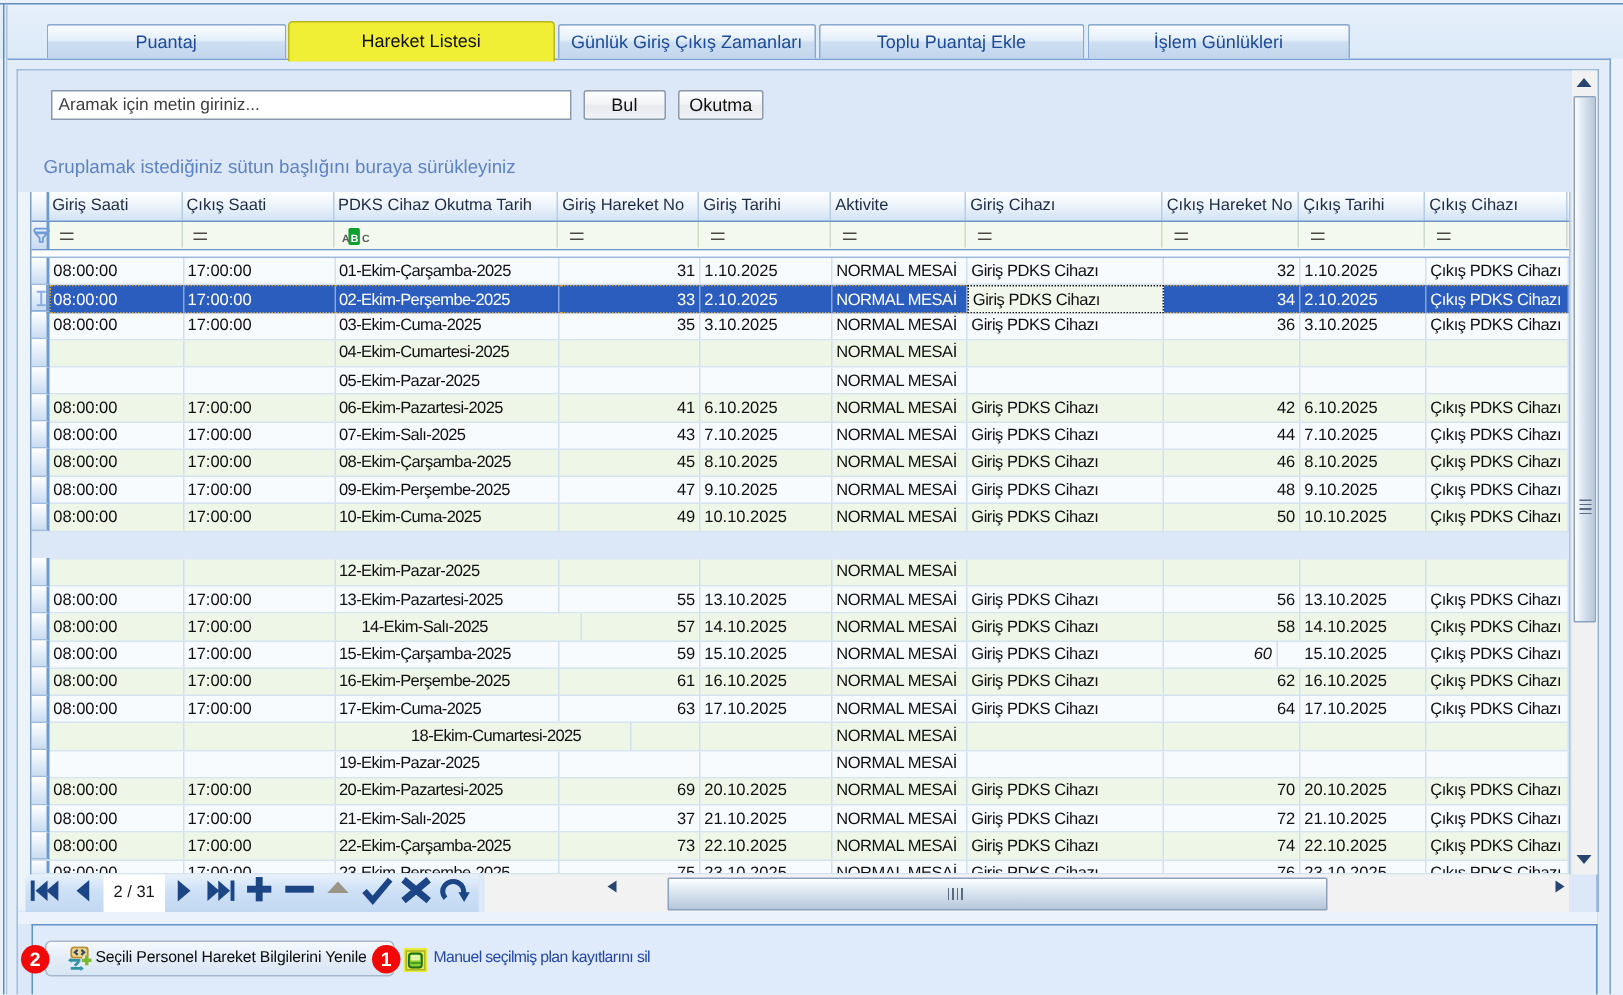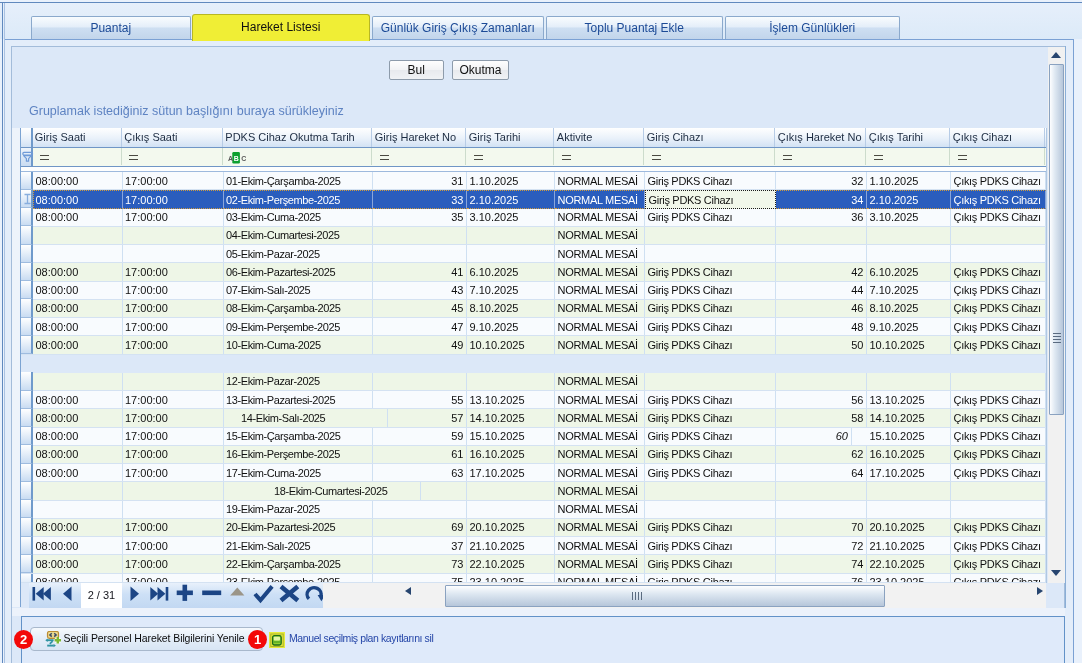--- a/index.html
+++ b/index.html
@@ -47,20 +47,22 @@
 <div class="abs" style="left:4.5px;top:38.5px;width:1069.5px;height:624.5px;background:#e3edfa;
   border-top:1px solid #7ba1d4;border-right:1px solid #7ba1d4;z-index:2;"></div>
 <div class="tabsel" style="left:192px;width:177.5px;">Hareket Listesi</div>
 
 <div class="abs" style="left:10.5px;top:46px;width:1054px;height:617px;background:#dce8f8;
   border:1px solid #a3bcda;border-bottom:none;z-index:2;"></div>
 
 <div class="abs" style="z-index:4;left:0;top:0;width:1082px;height:663px;">
 <div class="abs" style="left:11.5px;top:128px;width:8.5px;height:479px;background:#edf3fb;"></div>
 
+<div class="abs" style="left:34px;top:59.5px;width:347px;height:20px;background:#fff;
+  border:1px solid #8899aa;color:#3f3f3f;font-size:11.5px;line-height:18px;padding-left:4px;">Aramak için metin giriniz...</div>
 <div class="abs" style="left:388.5px;top:59.5px;width:55.5px;height:20px;border:1px solid #8d9bab;border-radius:2px;
   background:linear-gradient(#fefefe,#f2f3f5 48%,#e8eaee 52%,#f0f2f5);font-size:12px;text-align:center;line-height:18px;color:#111;">Bul</div>
 <div class="abs" style="left:452px;top:59.5px;width:57px;height:20px;border:1px solid #8d9bab;border-radius:2px;
   background:linear-gradient(#fefefe,#f2f3f5 48%,#e8eaee 52%,#f0f2f5);font-size:12px;text-align:center;line-height:18px;color:#111;">Okutma</div>
 
 <div class="abs" style="left:29px;top:103.5px;font-size:12.5px;color:#5e83c2;">Gruplamak istediğiniz sütun başlığını buraya sürükleyiniz</div>
 
 <div class="abs" style="left:20.5px;top:128px;width:1025.5px;height:19px;background:linear-gradient(#ffffff,#e9f1fa 55%,#d2e2f4);">
   <div class="abs" style="left:0;top:0;width:12px;height:19px;border-right:2px solid #6f9acb;"></div>
   <div class="hc" style="left:12.5px;width:88.5px;">Giriş Saati</div>
@@ -427,21 +429,21 @@
       <div class="c" style="left:846.5px;width:84.0px;">23.10.2025</div>
       <div class="c" style="left:930.5px;width:95.0px;letter-spacing:-0.3px;">Çıkış PDKS Cihazı</div>
     </div>
 
 <div class="abs" style="left:33px;top:190.25px;width:1px;height:18.25px;background-image:repeating-linear-gradient(#cf9c3e 0 1px,transparent 1px 2px);"></div>
 
 <div class="abs" style="left:20px;top:128px;width:1px;height:479px;background:#7ba3d2;"></div>
 <div class="abs" style="left:1046px;top:128px;width:1px;height:455px;background:#b0c8e2;"></div>
 <div class="abs" style="left:1064.5px;top:46px;width:1px;height:561.5px;background:#8aaed6;"></div>
 
-<div class="abs" style="left:29px;top:583px;width:302px;height:24.5px;background:linear-gradient(#e8f1fb,#cde0f6 45%,#c2d8f2);">
+<div class="abs" style="left:17px;top:583px;width:302px;height:24.5px;background:linear-gradient(#e8f1fb,#cde0f6 45%,#c2d8f2);">
 <svg width="310" height="24.5" style="position:absolute;left:0;top:0">
 <g fill="#1c4585">
 <rect x="3.5" y="4" width="2.6" height="13.6"></rect>
 <path d="M14.7 4 L6.7 10.8 L14.7 17.6 Z"></path>
           <path d="M21.9 4 L13.9 10.8 L21.9 17.6 Z"></path>
 <path d="M42.5 3.6 L34 10.8 L42.5 18 Z"></path>
 <path d="M101.5 3.6 L110 10.8 L101.5 18 Z"></path>
 <path d="M121.3 4 L129.2 10.8 L121.3 17.6 Z"></path>
           <path d="M128.5 4 L136.4 10.8 L128.5 17.6 Z"></path>
 <rect x="136.7" y="4" width="2.6" height="13.6"></rect>

